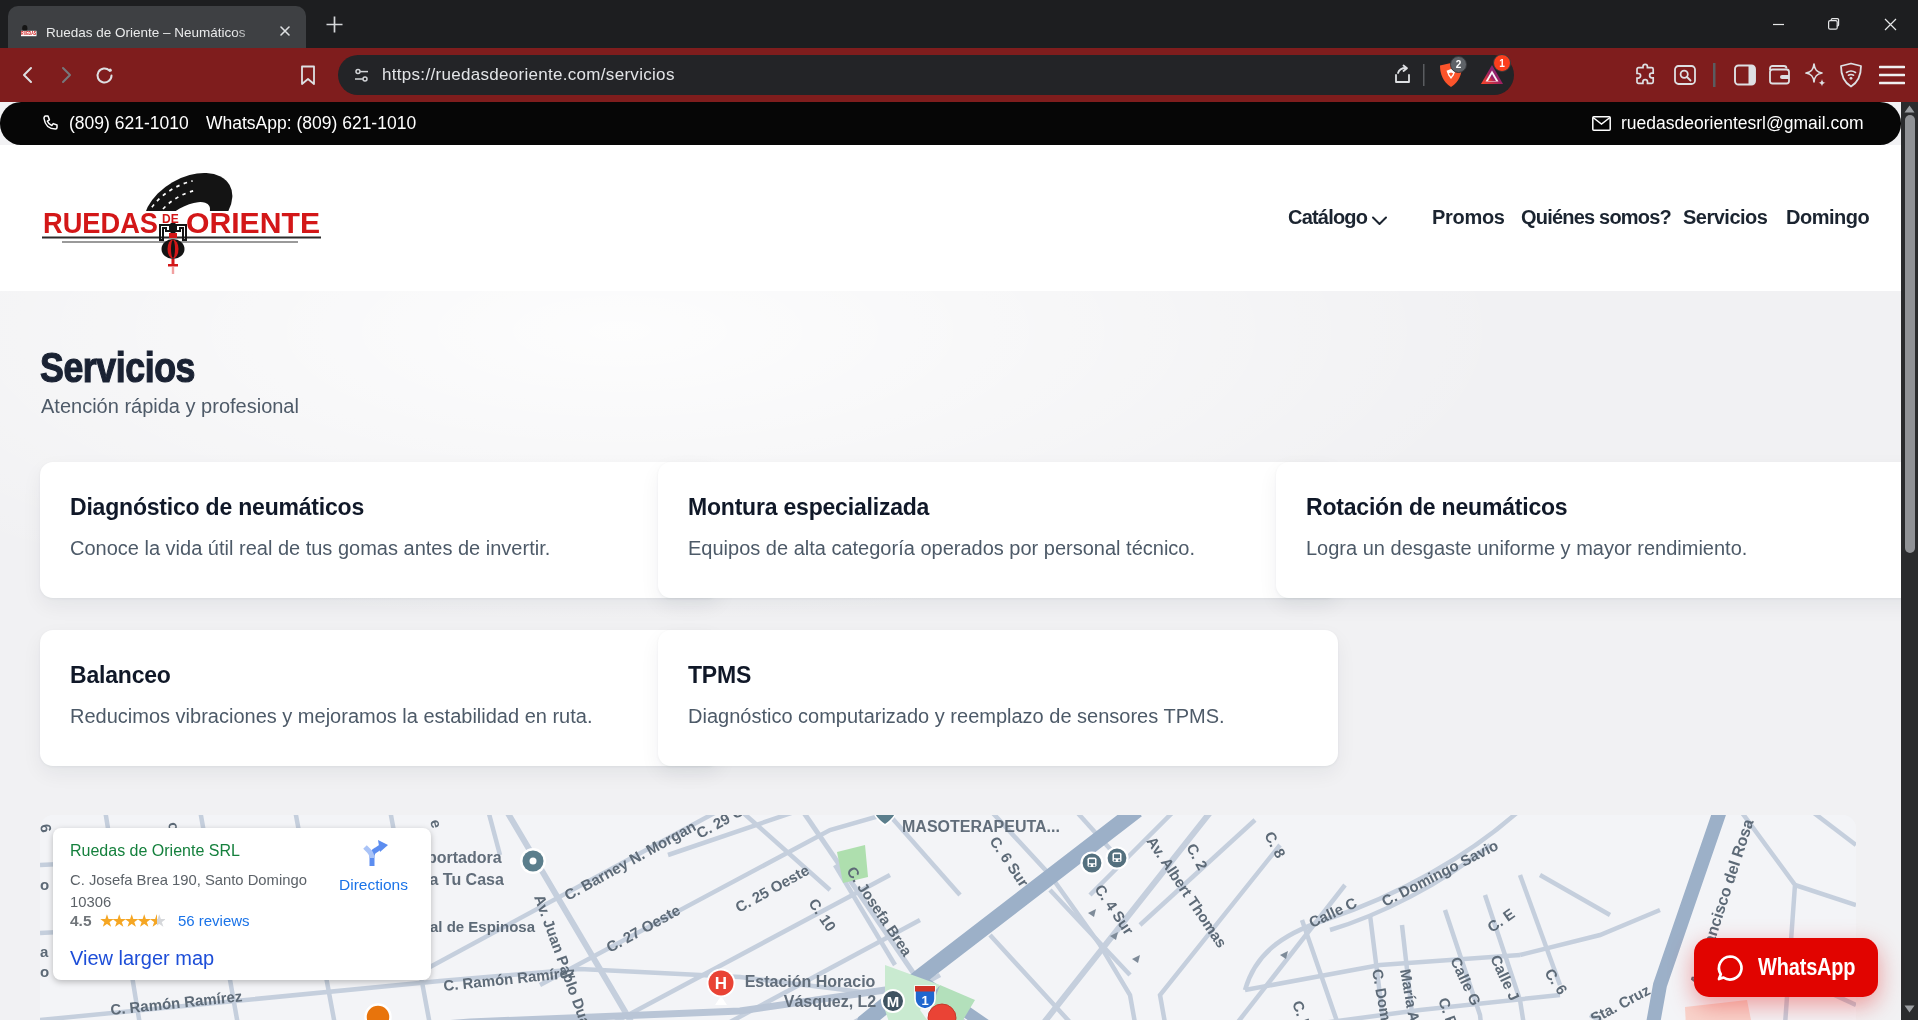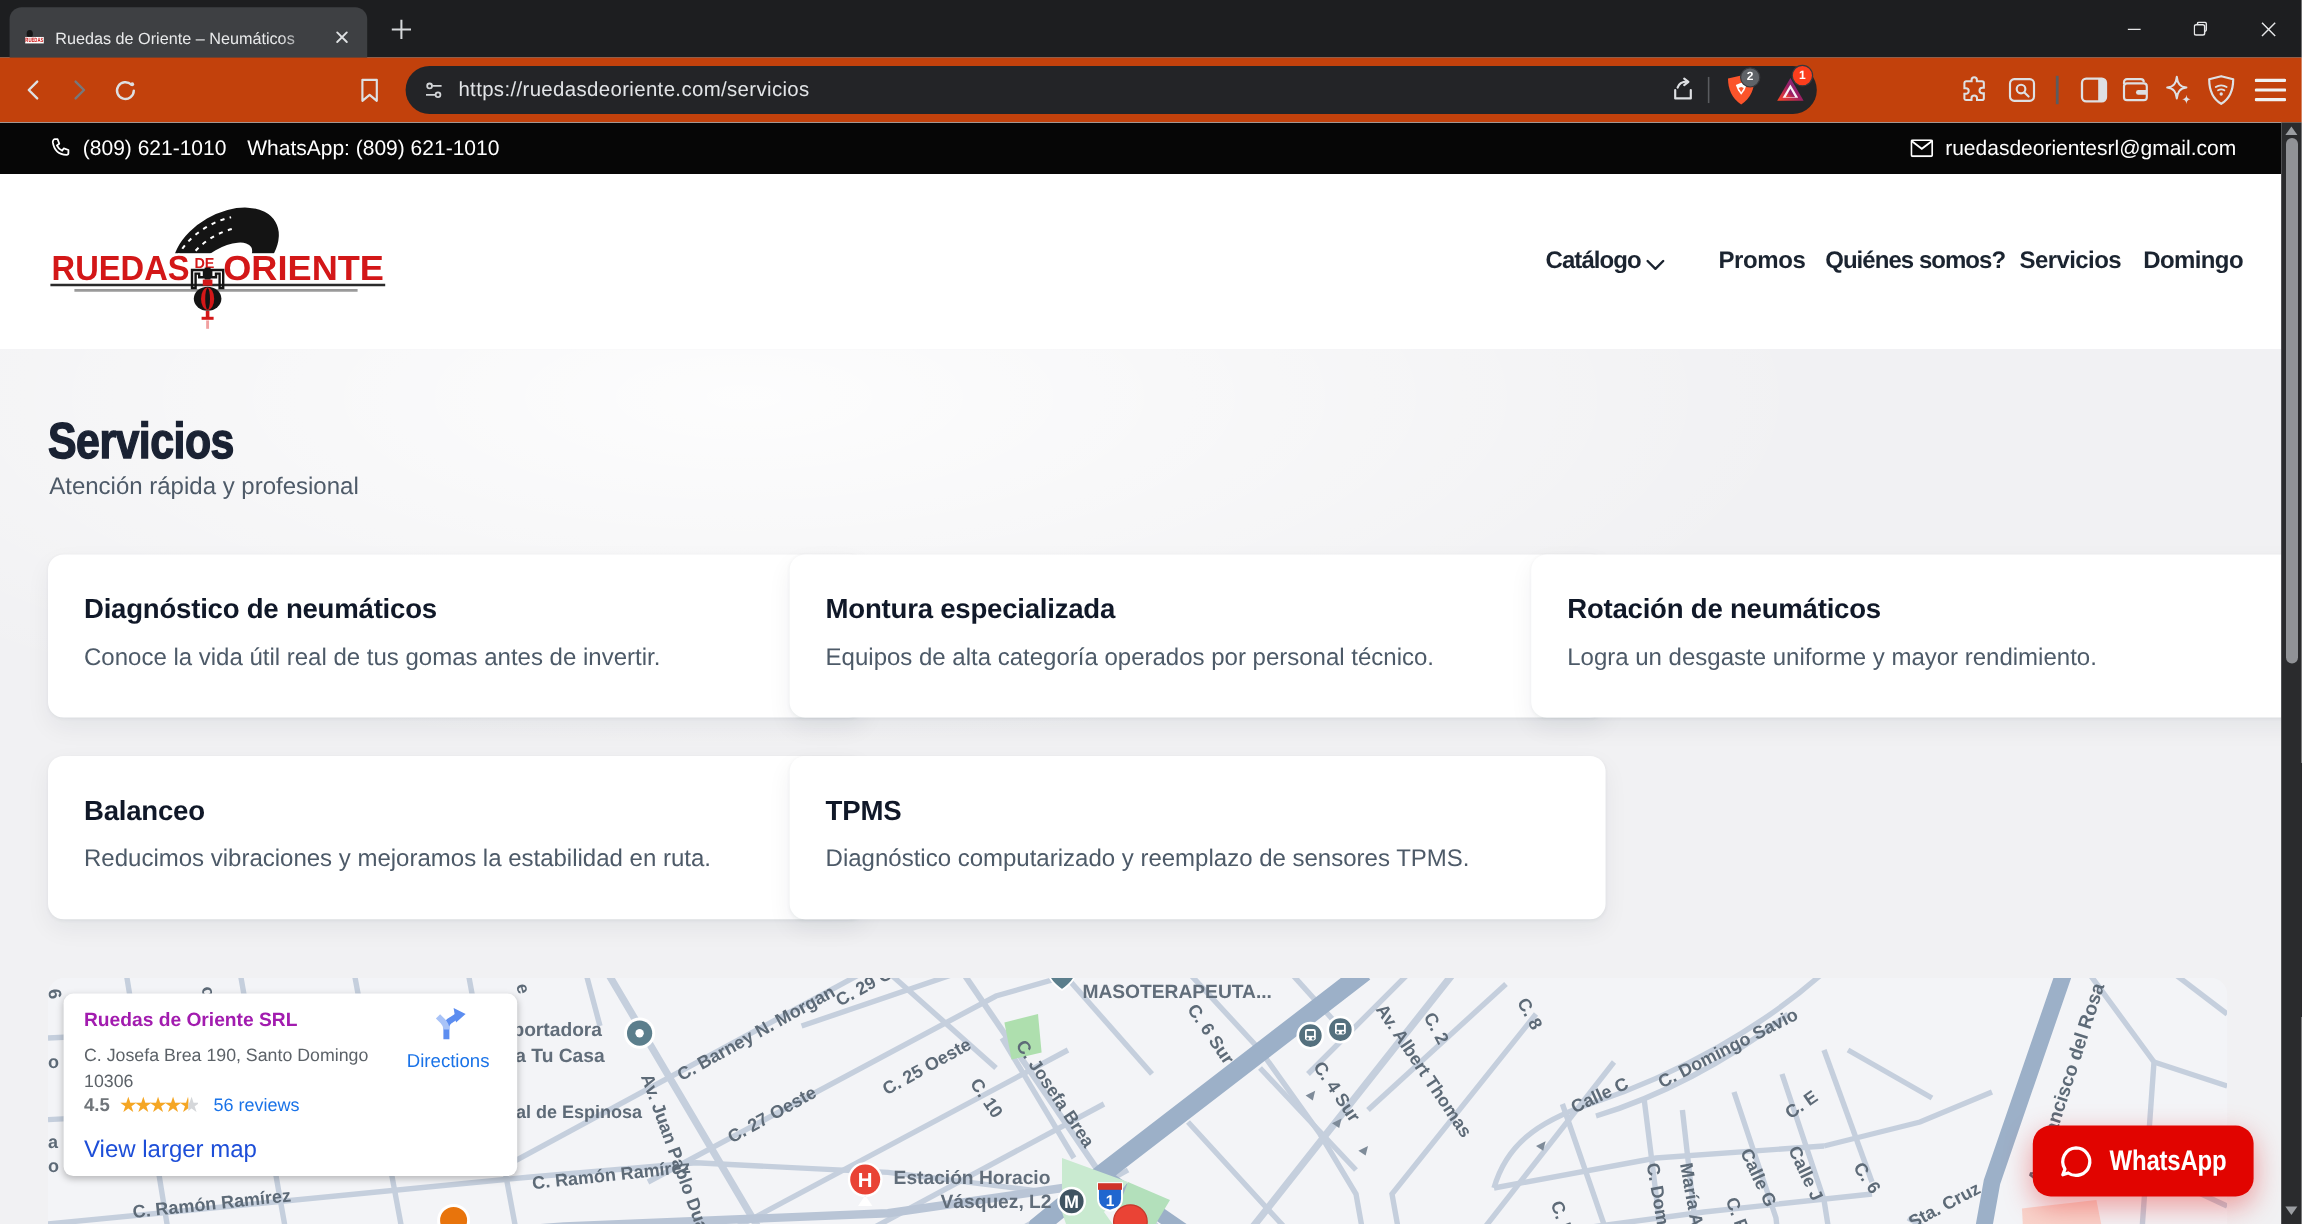--- a/index.html
+++ b/index.html
@@ -6,46 +6,46 @@
 html,body { width:1918px; height:1020px; overflow:hidden; background:#f2f2f4; font-family:"Liberation Sans",sans-serif; }
 
 .tabstrip { position:absolute; left:0; top:0; width:1918px; height:48px; background:#1d1e20; }
 .tab { position:absolute; left:8px; top:6px; width:298px; height:53px; background:#3e4043; border-radius:10px; display:flex; align-items:center; padding:0 10px 0 12px; }
 .tab-title { color:#e9eaeb; font-size:13.5px; white-space:nowrap; overflow:hidden; flex:1; margin-left:9px;
   -webkit-mask-image:linear-gradient(90deg,#000 82%,transparent 97%); }
 .tab-close { color:#dfe1e3; font-size:14px; width:22px; text-align:center; }
 .newtab { position:absolute; left:325px; top:15px; width:19px; height:19px; }
 .wincontrols { position:absolute; right:0; top:0; height:48px; display:flex; align-items:center; }
 .winbtn { width:56px; height:48px; display:flex; align-items:center; justify-content:center; color:#e6e7e8; }
-.toolbar { position:absolute; left:0; top:48px; width:1918px; height:54px; background:#c2410c; }
+.toolbar { position:absolute; left:0; top:48px; width:1918px; height:54px; background:#7f1d1d; }
 .tb-icon { position:absolute; top:0; height:54px; display:flex; align-items:center; justify-content:center; }
 .urlbar { position:absolute; left:338px; top:7px; width:1176px; height:40px; background:#232427; border-radius:20px; display:flex; align-items:center; }
 .url-text { color:#e2e4e7; font-size:17px; margin-left:12px; letter-spacing:0.3px; }
 .badge { position:absolute; border-radius:50%; color:#fff; font-size:10px; font-weight:bold; display:flex; align-items:center; justify-content:center; }
 
 .page { position:absolute; left:0; top:102px; width:1901px; height:918px; overflow:hidden; background:#f2f2f4; }
-.topbar { position:absolute; left:0; top:0; width:1901px; height:43px; background:#060606; color:#fff; }
+.topbar { position:absolute; left:0; top:0; width:1901px; height:43px; background:#060606; color:#fff;border-radius:21px; }
 .topbar .t1 { position:absolute; left:69px; top:11px; font-size:17.5px; }
 .topbar .t2 { position:absolute; left:206px; top:11px; font-size:17.5px; }
 .topbar .t3 { position:absolute; left:1621px; top:11px; font-size:17.5px; }
 .header { position:absolute; left:0; top:43px; width:1901px; height:146px; background:#fff; }
 a { text-decoration:none; }
 .content { position:absolute; left:0; top:189px; width:1901px; height:729px;
   background:radial-gradient(900px 300px at 620px 40px, rgba(255,255,255,.85), rgba(255,255,255,0)), #f1f1f3; }
 .h1 { position:absolute; left:40px; top:53px; font-size:42px; font-weight:bold; color:#1a2233; letter-spacing:-0.5px; transform:scaleX(0.85); transform-origin:left top; -webkit-text-stroke:1.2px #1a2233; }
 .sub { position:absolute; left:41px; top:104px; font-size:20px; color:#4e5a68; }
 .card { position:absolute; width:680px; height:136px; background:#fff; border-radius:13px;
   box-shadow:0 8px 20px rgba(20,30,50,.06), 0 1px 3px rgba(20,30,50,.05); padding:32px 30px; }
 .card h3 { font-size:23px; color:#101828; margin-bottom:16px; letter-spacing:-0.2px; }
 .card p { font-size:20px; color:#4d5a68; white-space:nowrap; }
 
 .map { position:absolute; left:40px; top:524px; width:1816px; height:292px; border-radius:14px; overflow:hidden; background:#f3f5f8; }
 .mapcard { position:absolute; left:13px; top:13px; width:378px; height:152px; background:#fff; border-radius:8px;
   box-shadow:0 2px 6px rgba(0,0,0,.25); font-family:"Liberation Sans",sans-serif; }
-.mapcard .mt { position:absolute; left:17px; top:14px; font-size:16px; font-weight:bold; color:#a21caf; }
+.mapcard .mt { position:absolute; left:17px; top:14px; font-size:16px; font-weight:normal; color:#15803d; }
 .mapcard .ma { position:absolute; left:17px; top:42px; font-size:14.8px; color:#5c6268; line-height:21.5px; }
 .mapcard .mr { position:absolute; left:17px; top:84px; font-size:15.5px; color:#70757a; font-weight:bold;}
 .mapcard .mv { position:absolute; left:17px; top:119px; font-size:20px; color:#1d4ed8; }
 .mapcard .dir { position:absolute; left:286px; top:48px; font-size:15.5px; color:#1a73e8; }
 .stars { letter-spacing:-1px; font-size:15px; }
 .whatsapp { position:absolute; left:1694px; top:938px; width:184px; height:59px; background:#e10400; border-radius:15px;
   box-shadow:0 8px 24px rgba(225,4,0,.38); display:flex; align-items:center; color:#fff; }
 .whatsapp span { font-size:23.5px; font-weight:bold; margin-left:12px; letter-spacing:-0.2px; transform:scaleX(0.85); transform-origin:left center; display:inline-block; }
 
 .scroll { position:absolute; left:1901px; top:102px; width:17px; height:918px; background:#2a2b2d; }

